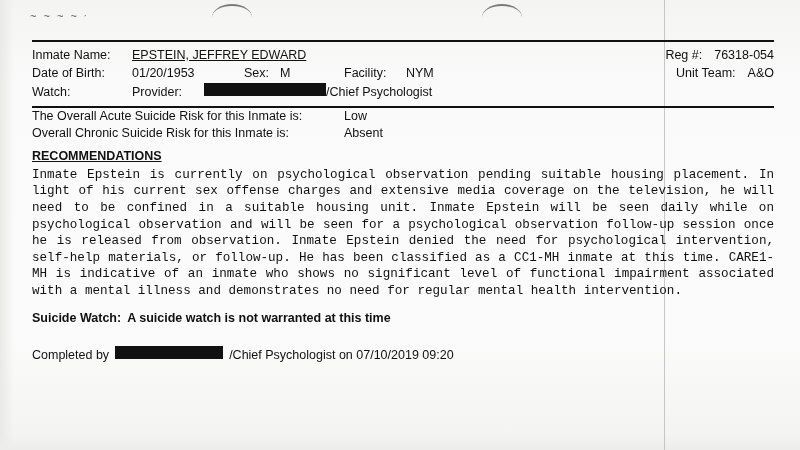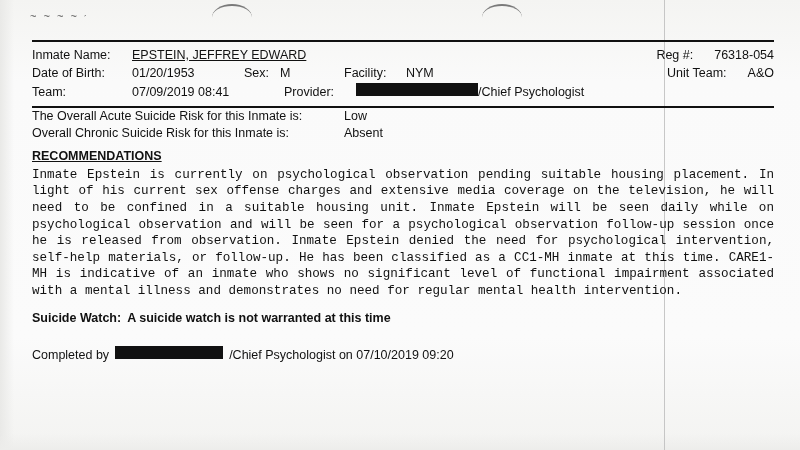--- a/index.html
+++ b/index.html
@@ -103,21 +103,21 @@
   .c-fac-label { width: 62px; }
   .c-fac-value { width: 60px; }
   .c-date-label { width: 100px; }
   .c-date-value { width: 152px; }
   .c-prov-label { width: 72px; }
 
   .right-col {
     margin-left: auto;
     display: flex;
     align-items: baseline;
-    gap: 21px;
+    gap: 12px;
   }
   .right-lbl { }
   .right-val { }
 
   .redaction {
     display: inline-block;
     background: #111;
     height: 13px;
     vertical-align: -2px;
   }
@@ -210,22 +210,21 @@
       <span class="val c-sex-value">M</span>
       <span class="lbl c-fac-label">Facility:</span>
       <span class="val c-fac-value">NYM</span>
       <span class="right-col">
         <span class="right-lbl">Unit Team:</span>
         <span class="right-val">A&amp;O</span>
       </span>
     </div>
 
     <div class="hdr-row">
-      <span class="lbl c-date-label">Team:</span>
-      <span class="val c-date-value">07/09/2019 08:41</span>
+      <span class="lbl c-date-label">Watch:</span>
       <span class="lbl c-prov-label">Provider:</span>
       <span class="redaction provider"></span>
       <span class="val">/Chief Psychologist</span>
     </div>
 
     <div class="rule bottom"></div>
 
 
     <div class="risk-row">
       <span class="risk-label">The Overall Acute Suicide Risk for this Inmate is:</span>

